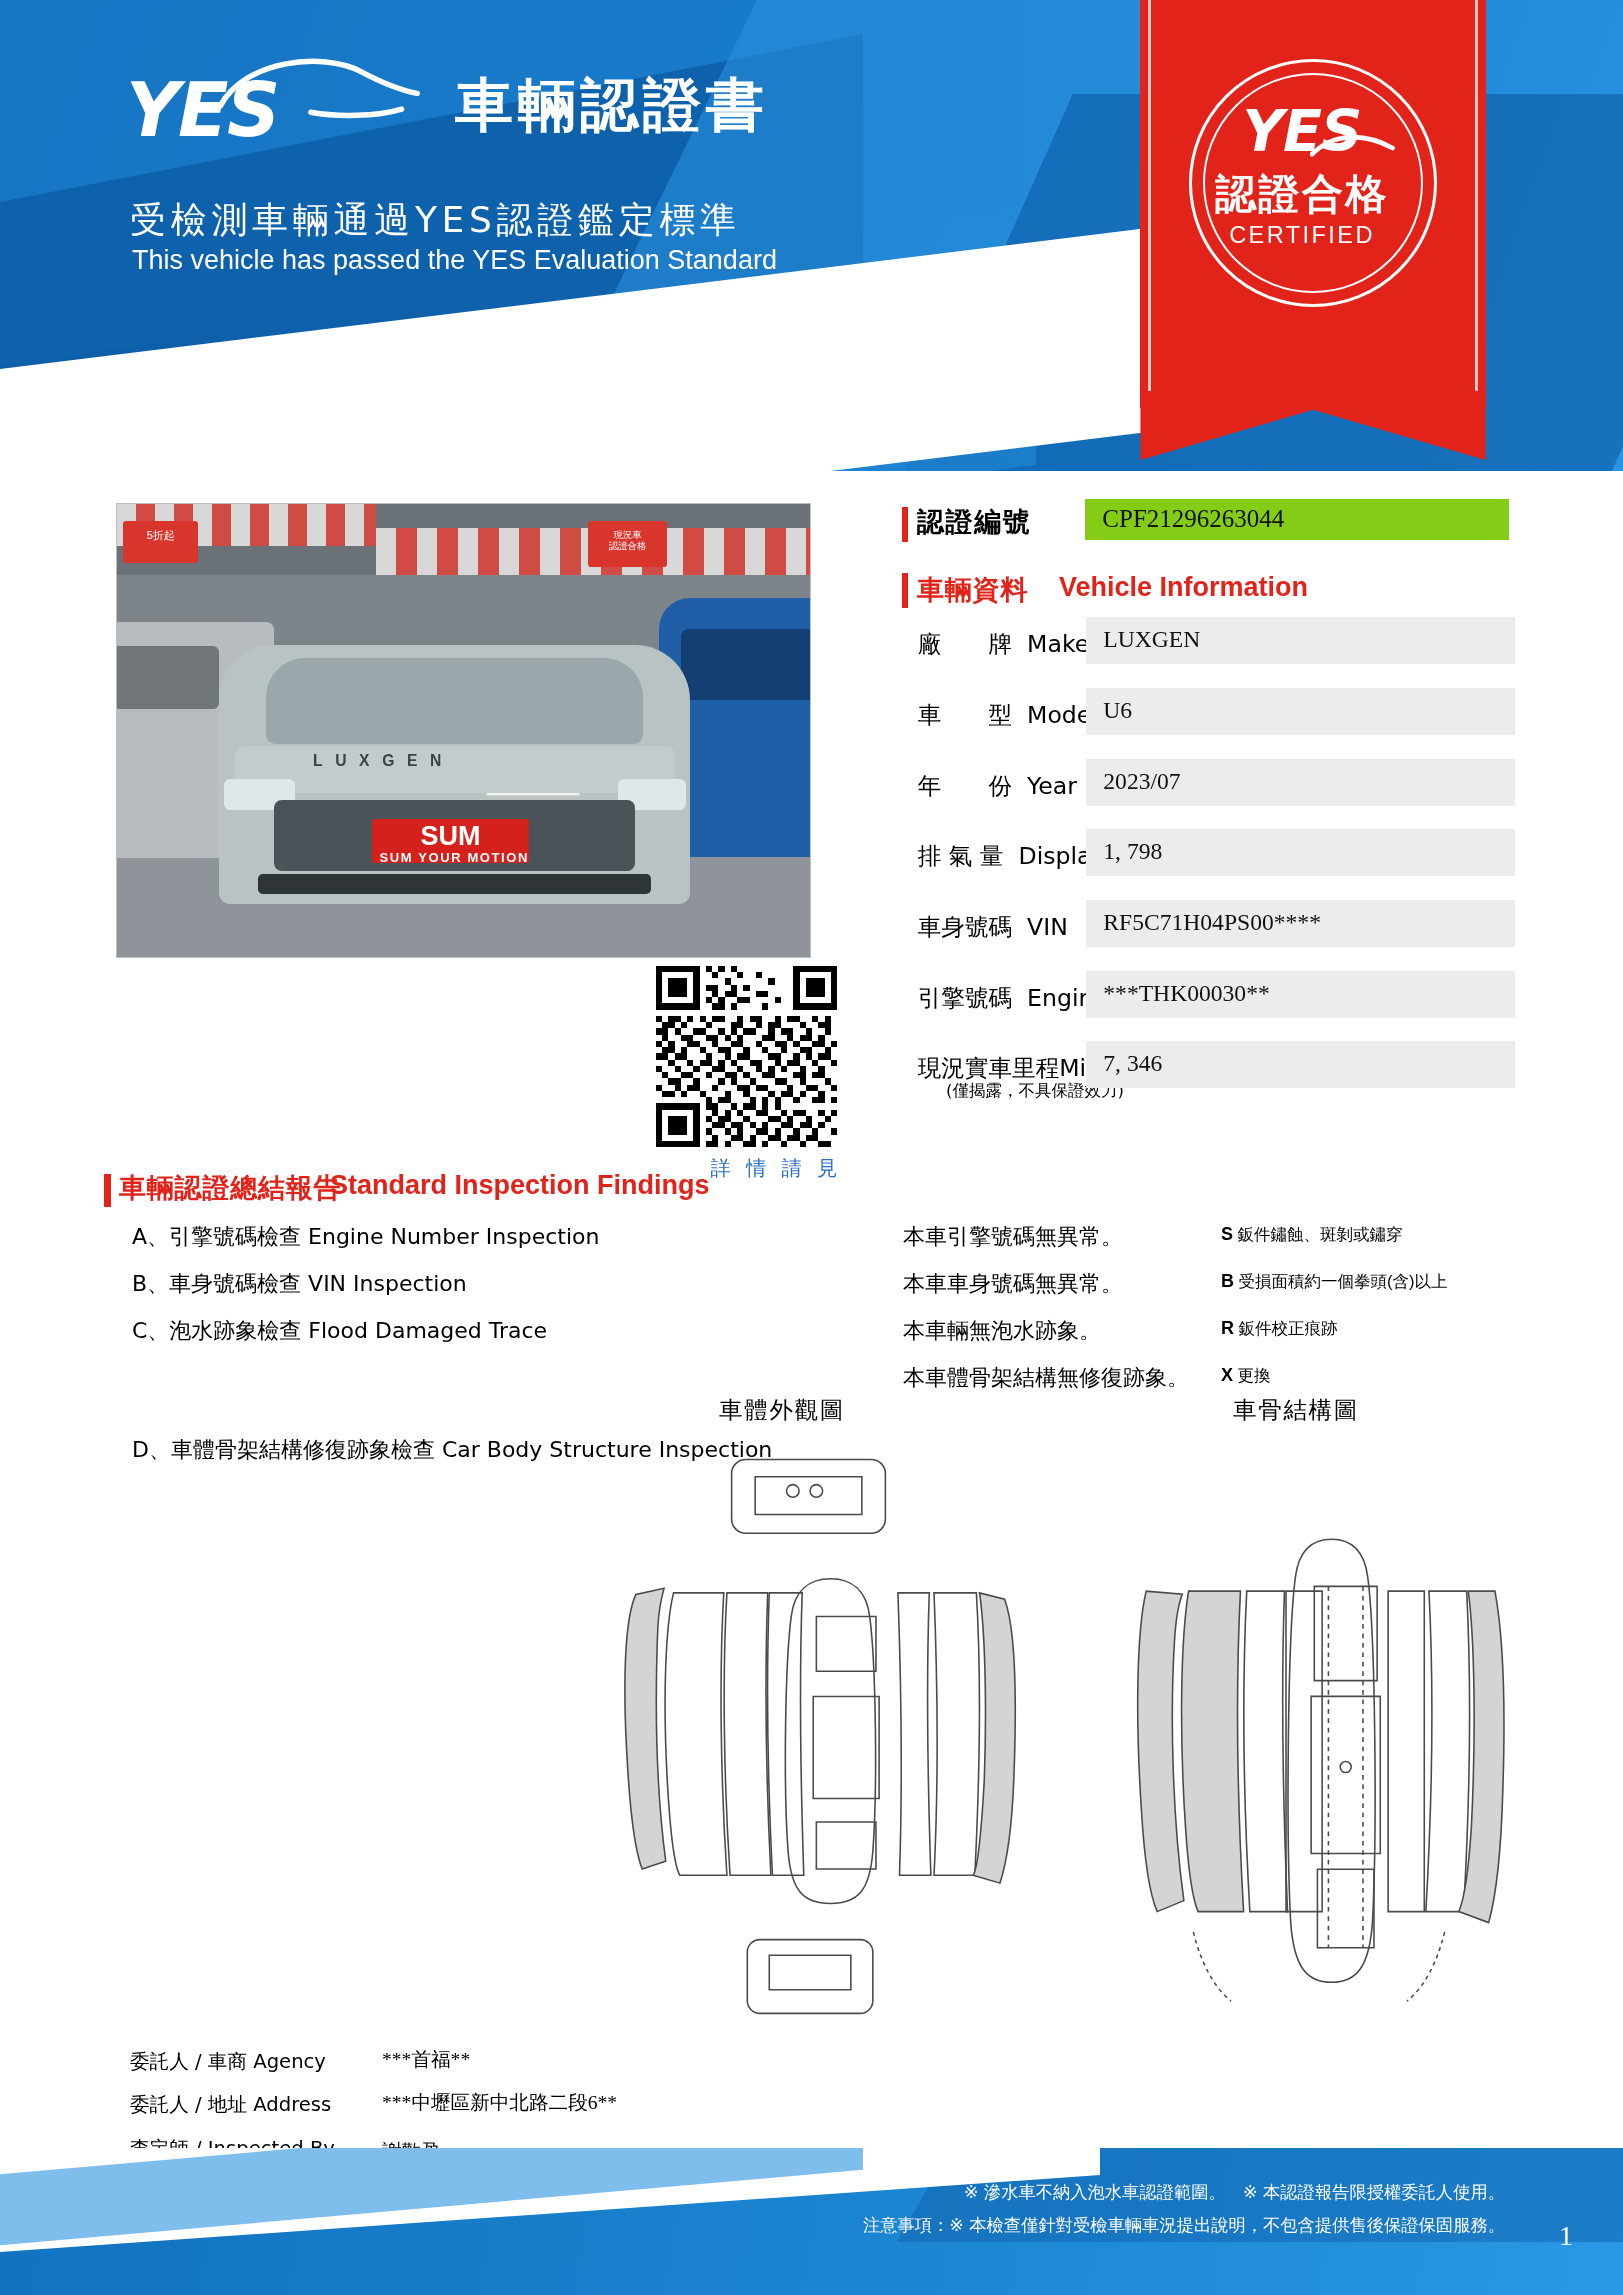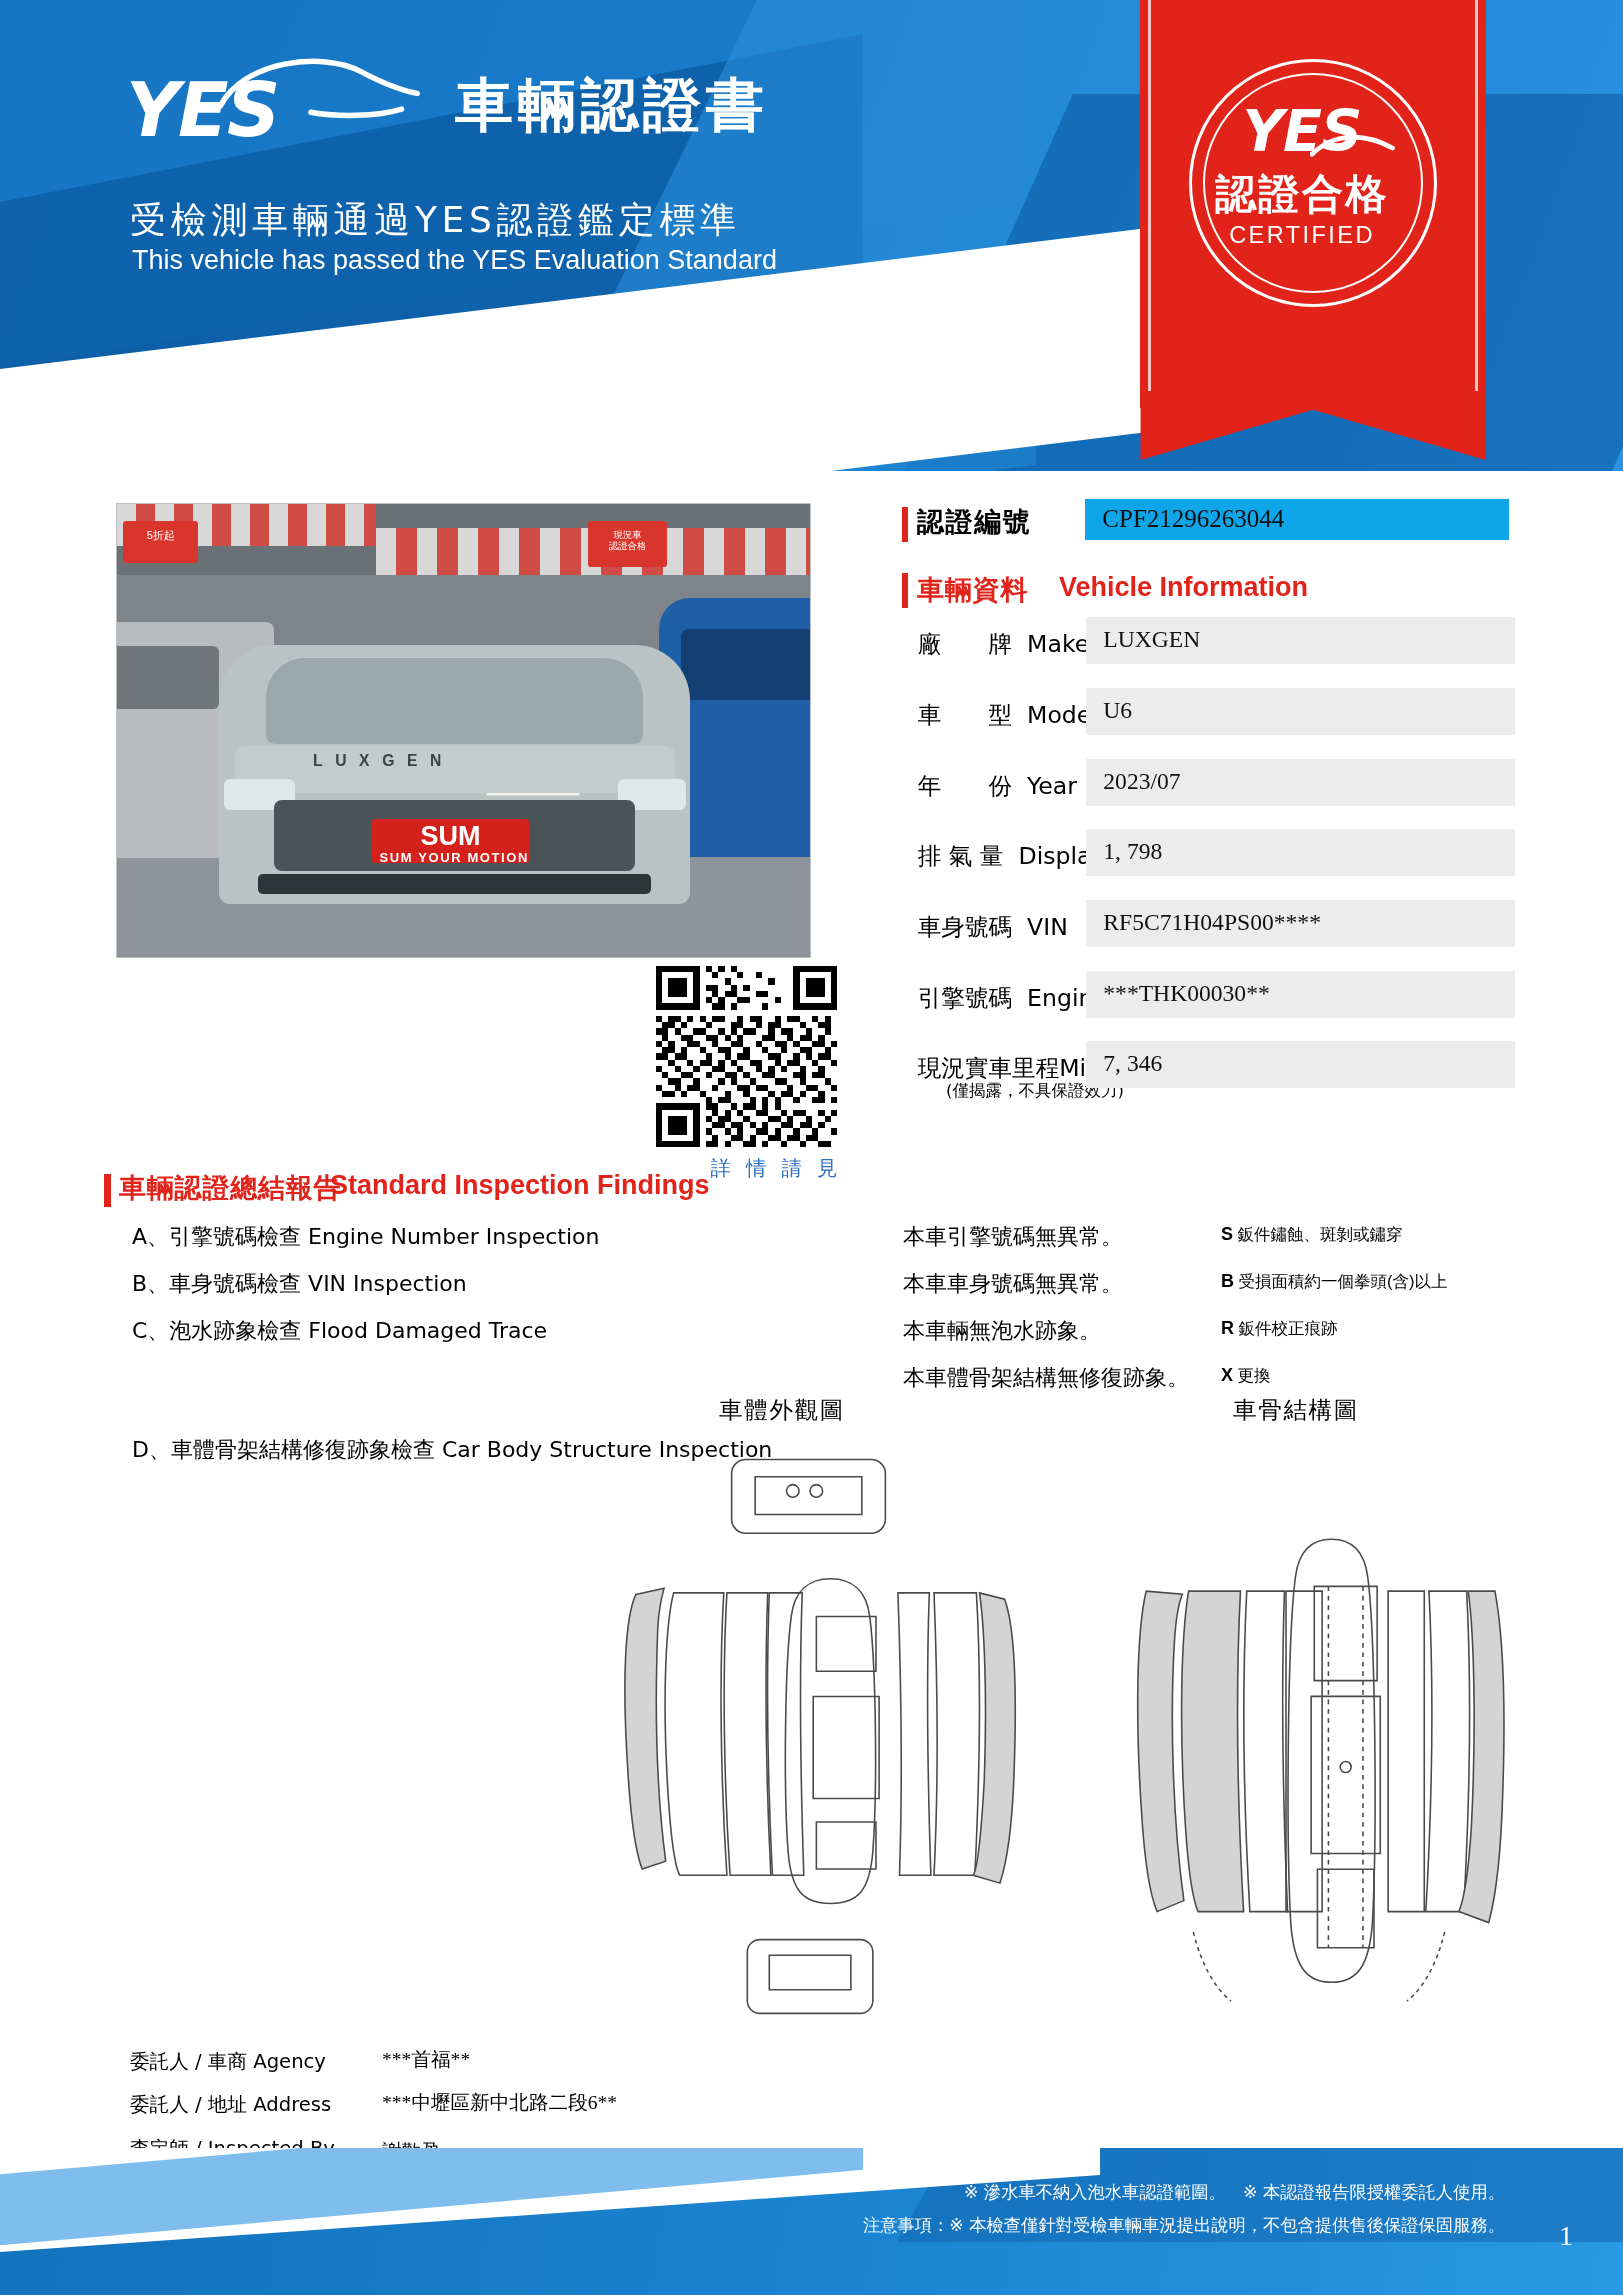--- a/index.html
+++ b/index.html
@@ -109,21 +109,21 @@
   .qr-wrap { position:absolute; left:656px; top:966px; width:181px; height:181px; }
   .qr { width:181px; height:181px; }
   .qr-caption { position:absolute; left:654px; top:1154px; width:188px; text-align:right;
     color:#2d6fc0; font-size:20.4px; letter-spacing:4.7px; }
 
   
   .cert-bar { position:absolute; left:902px; top:507px; width:6.3px; height:35px; background:#e2231a;}
   .cert-label { position:absolute; left:917px; top:504px; font-size:27px; font-weight:bold; color:#000;
     letter-spacing:1.6px; font-family:"DejaVu Sans", sans-serif;}
   .cert-value { position:absolute; left:1085px; top:499px; width:424px; height:41px;
-    background:#0ea5e9; font-size:25px; color:#111; padding:6.3px 0 0 17.3px;
+    background:#84cc16; font-size:25px; color:#111; padding:6.3px 0 0 17.3px;
     font-family:"Liberation Serif", serif;}
   .vi-bar { position:absolute; left:902px; top:573px; width:6.3px; height:35px; background:#e2231a;}
   .vi-title-cn { position:absolute; left:917px; top:572px; font-size:27px; font-weight:bold; color:#e2231a;
     font-family:"DejaVu Sans", sans-serif; letter-spacing:0.8px;}
   .vi-title-en { position:absolute; left:1059px; top:572px; font-size:27px; font-weight:bold; color:#e2231a;}
 
   .row { position:absolute; left:902px; width:613px; height:57px; }
   .row .k { position:absolute; left:15.7px; top:11px; font-size:23.6px; color:#000;
     font-family:"DejaVu Sans", sans-serif; white-space:nowrap;}
   .row .v { position:absolute; left:184px; top:0px; width:429px; height:47px;

